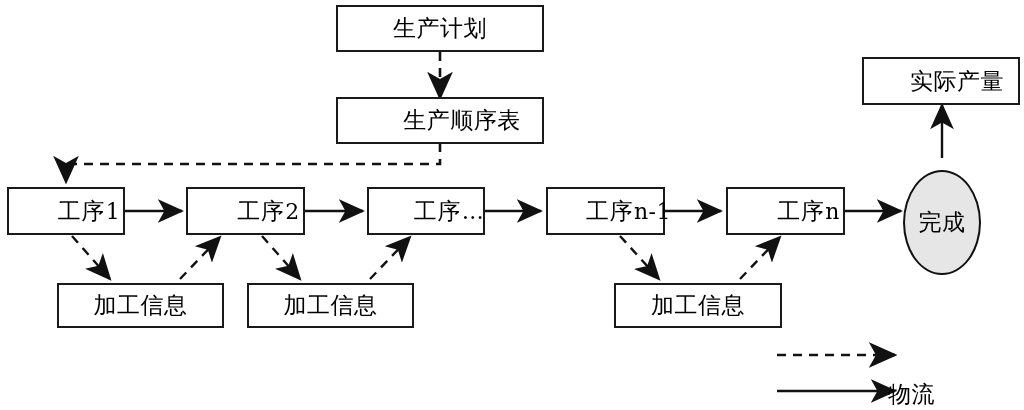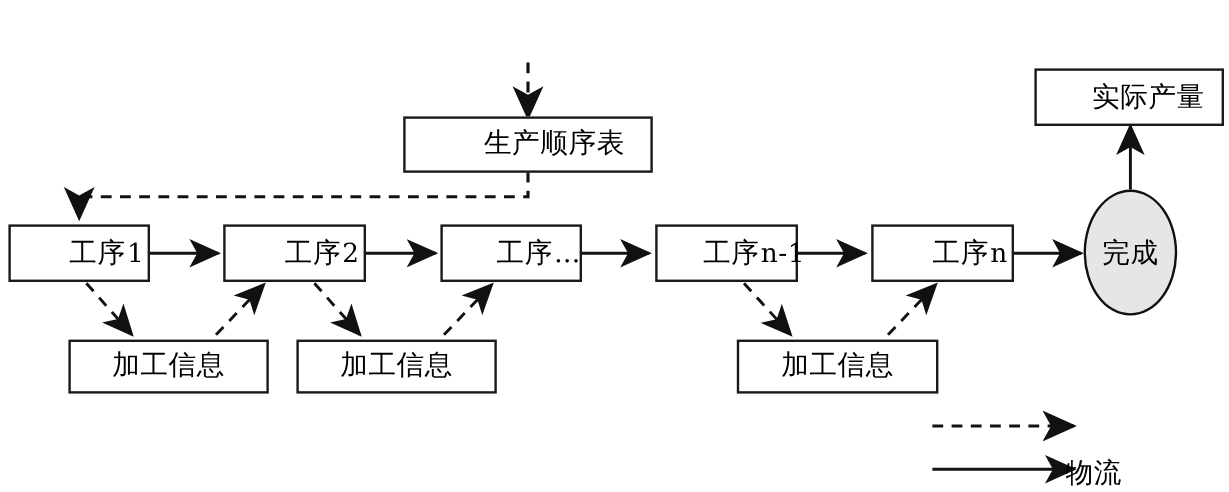--- a/index.html
+++ b/index.html
@@ -141,20 +141,23 @@
     </g>
 
     <g>
       <line x1="777" y1="355" x2="895" y2="355" stroke="#111111" stroke-width="2.6" stroke-dasharray="9,7" marker-end="url(#arrowDashed)"></line>
     </g>
     <g>
       <line x1="777" y1="391" x2="895" y2="391" stroke="#111111" stroke-width="2.4" marker-end="url(#arrowSolid)"></line>
     </g>
   </svg>
 
+  <div class="node-box" style="left:336px; top:5px; width:208px; height:47px;">
+    <span>生产计划</span>
+  </div>
 
   <div class="node-box" style="left:336px; top:97px; width:208px; height:47px;padding-left:44px;">
     <span>生产顺序表</span>
   </div>
 
   <div class="node-box" style="left:862px; top:57px; width:158px; height:48px;padding-left:32px;">
     <span>实际产量</span>
   </div>
 
   <div class="node-box" style="left:7px; top:187px; width:118px; height:48px;">
@@ -185,21 +188,21 @@
     </span>
   </div>
 
   <div class="node-box" style="left:726px; top:187px; width:119px; height:48px;">
     <span class="proc-label">
       <span>工序</span>
         <span class="proc-idx">n</span>
     </span>
   </div>
 
-  <div class="node-ellipse" style="left:903px; top:158px; width:78px; height:105px;">
+  <div class="node-ellipse" style="left:903px; top:170px; width:78px; height:105px;">
     <span>完成</span>
   </div>
 
   <div class="node-box" style="left:57px; top:283px; width:167px; height:45px;">
     <span>加工信息</span>
   </div>
 
   <div class="node-box" style="left:247px; top:283px; width:167px; height:45px;">
     <span>加工信息</span>
   </div>

